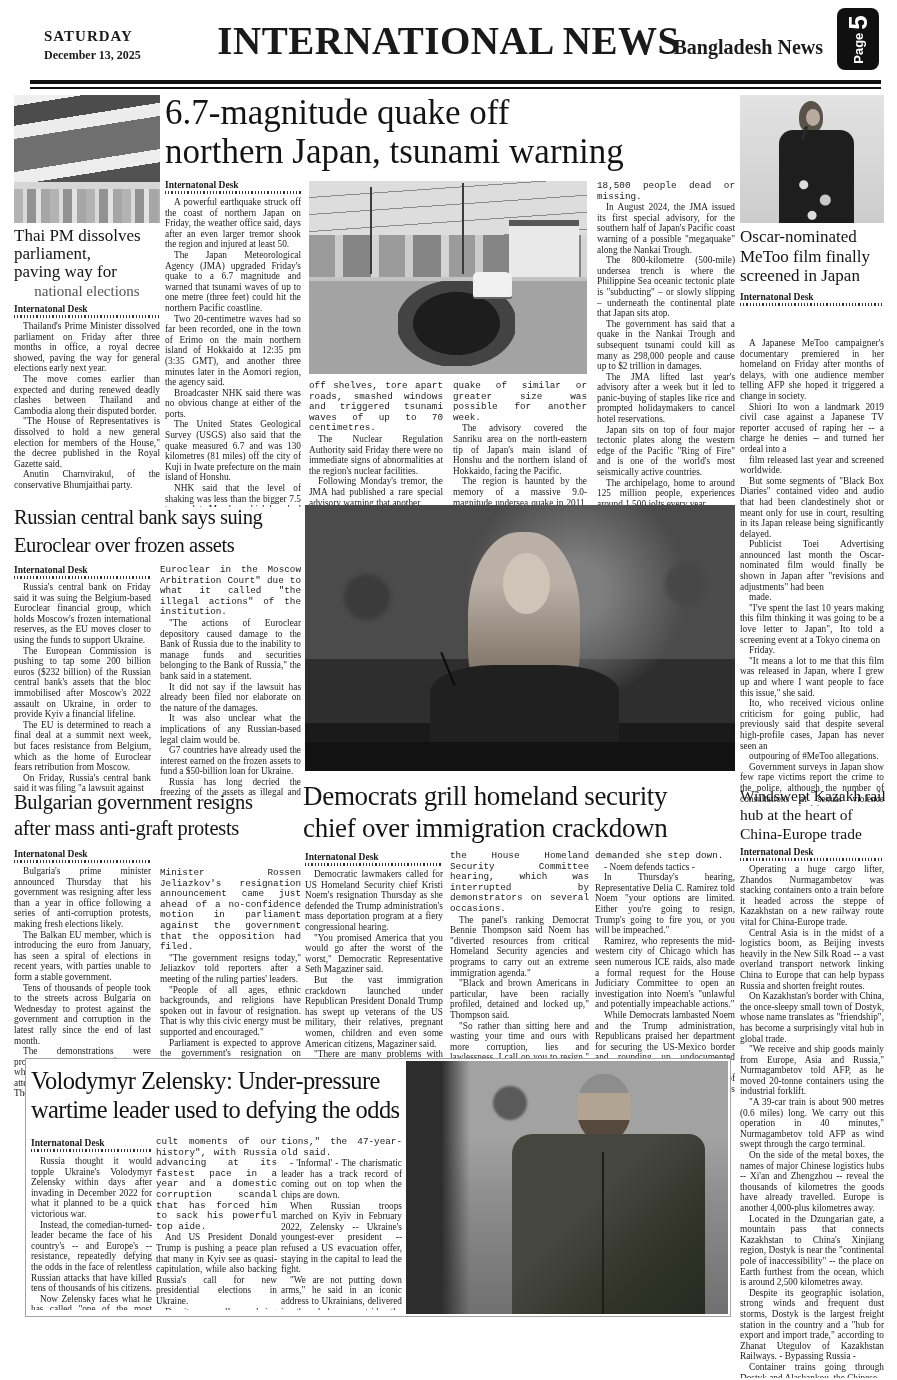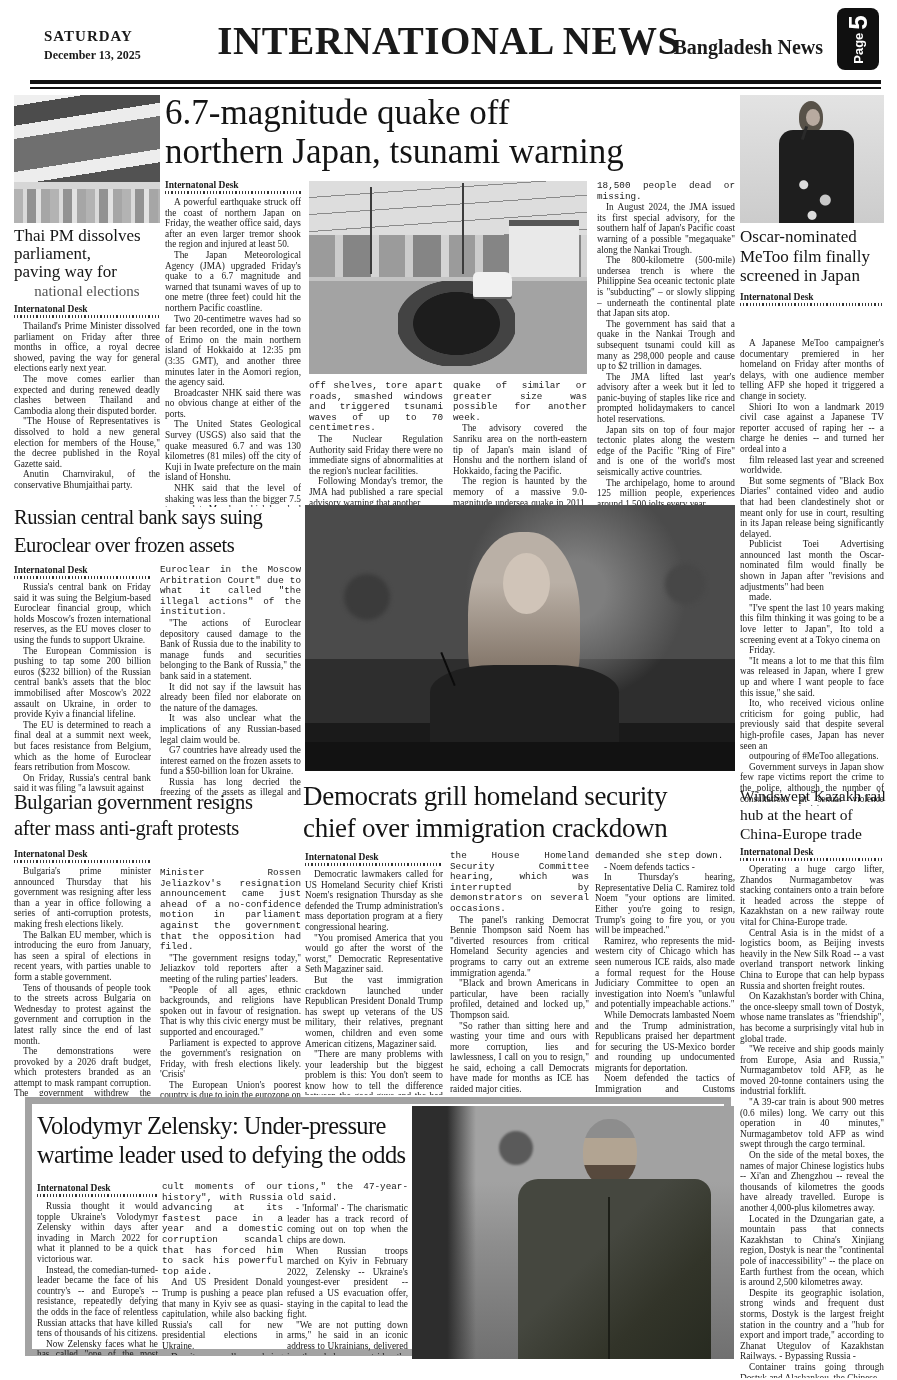--- a/index.html
+++ b/index.html
@@ -91,21 +91,21 @@
   .zel-photo { background:linear-gradient(180deg,#a2a2a2 0 30%,#8d8d8d 55%,#707070 100%); }
   .zel-photo .leftfig { left:0; top:0; width:20%; height:100%;
      background:linear-gradient(90deg,#2d2d2d 0 55%,rgba(0,0,0,0)); }
   .zel-photo .bghead { left:27%; top:10%; width:34px; height:34px; border-radius:50%; background:#5a5a5a; filter:blur(1px); }
   .zel-photo .head { left:53%; top:5%; width:17%; height:27%; border-radius:46%;
      background:linear-gradient(180deg,#8d8d8d 0 28%,#b2a492 28% 68%,#57493d 68% 100%); }
   .zel-photo .jacket { left:33%; top:29%; width:60%; height:72%; border-radius:20px 16px 0 0;
      background:linear-gradient(135deg,#45473f 0 40%,#323429 70%,#272a20); }
   .zel-photo .zip { left:61%; top:36%; width:2px; height:64%; background:#1c1e17; }
 
-  .zel-box { left:25px; top:1097px; width:706px; height:259px; border:7px solid #a3a3a3; background:#fff; }
+  .zel-box { left:25px; top:1058px; width:706px; height:259px; border:1px solid #a3a3a3; background:#fff; }
 </style>
 </head>
 <body>
 
 <div class="page">
 
   <div class="abs date-block">
     <div class="day">SATURDAY</div>
     <div class="date">December 13, 2025</div>
   </div>
@@ -327,21 +327,21 @@
   <div class="abs zel-box">
     <div class="abs headline h-zel" style="left:5px;top:7px;width:446px;">
         <p>Volodymyr Zelensky: Under-pressure</p>
         <p>wartime leader used to defying the odds</p>
       </div>
     <div class="abs byline" style="left:5px;top:79px;width:121px;">
       <span>Internatonal Desk</span>
       <div class="dots"></div>
     </div>
     <div class="abs body-text" style="left:5px;top:97px;width:121px;height:154px;">
-        <p>Russia thought it would topple Ukraine's Volodymyr Zelensky within days after invading in March 2022 for what it planned to be a quick victorious war.</p>
+        <p>Russia thought it would topple Ukraine's Volodymyr Zelensky within days after invading in December 2022 for what it planned to be a quick victorious war.</p>
         <p>Instead, the comedian-turned-leader became the face of his country's -- and Europe's -- resistance, repeatedly defying the odds in the face of relentless Russian attacks that have killed tens of thousands of his citizens.</p>
         <p>Now Zelensky faces what he has called "one of the most diffi-</p>
       </div>
     <div class="abs body-text cont" style="left:130px;top:78px;width:121px;height:173px;">
         <p>cult moments of our history", with Russia advancing at its fastest pace in a year and a domestic corruption scandal that has forced him to sack his powerful top aide.</p>
         <p>And US President Donald Trump is pushing a peace plan that many in Kyiv see as quasi-capitulation, while also backing Russia's call for new presidential elections in Ukraine.</p>
         <p>Despite polls being suspended under martial law, Zelensky said he would hold a vote if the United States and Europe guaranteed security. "I am ready for the elec-</p>
       </div>
     <div class="abs body-text cont" style="left:255px;top:78px;width:121px;height:173px;">
         <p>tions," the 47-year-old said.</p>

